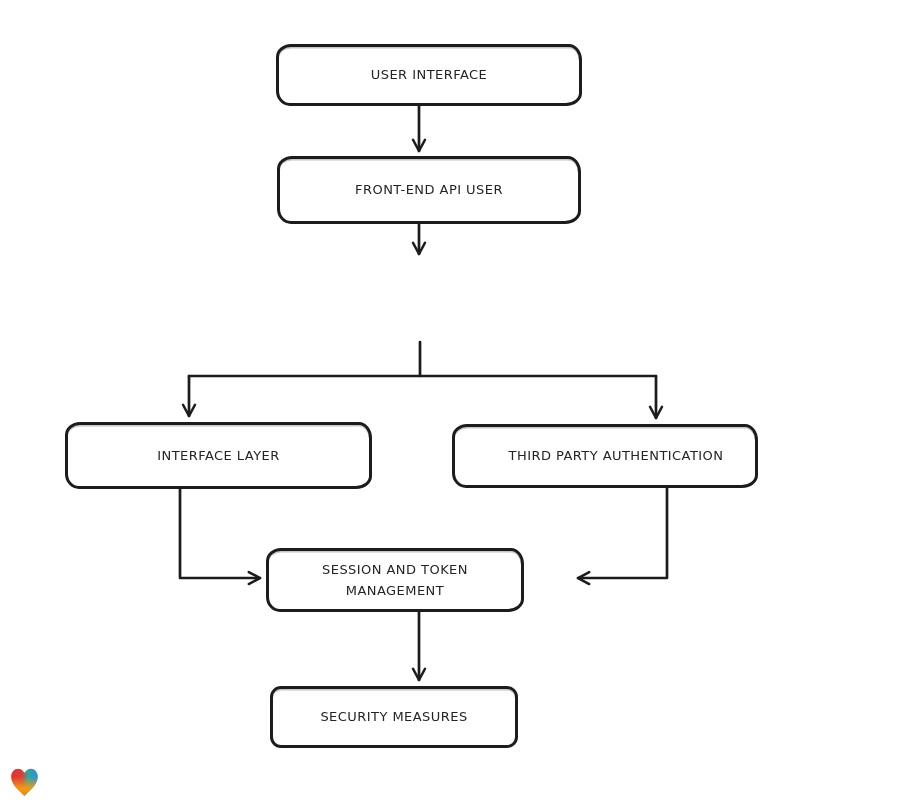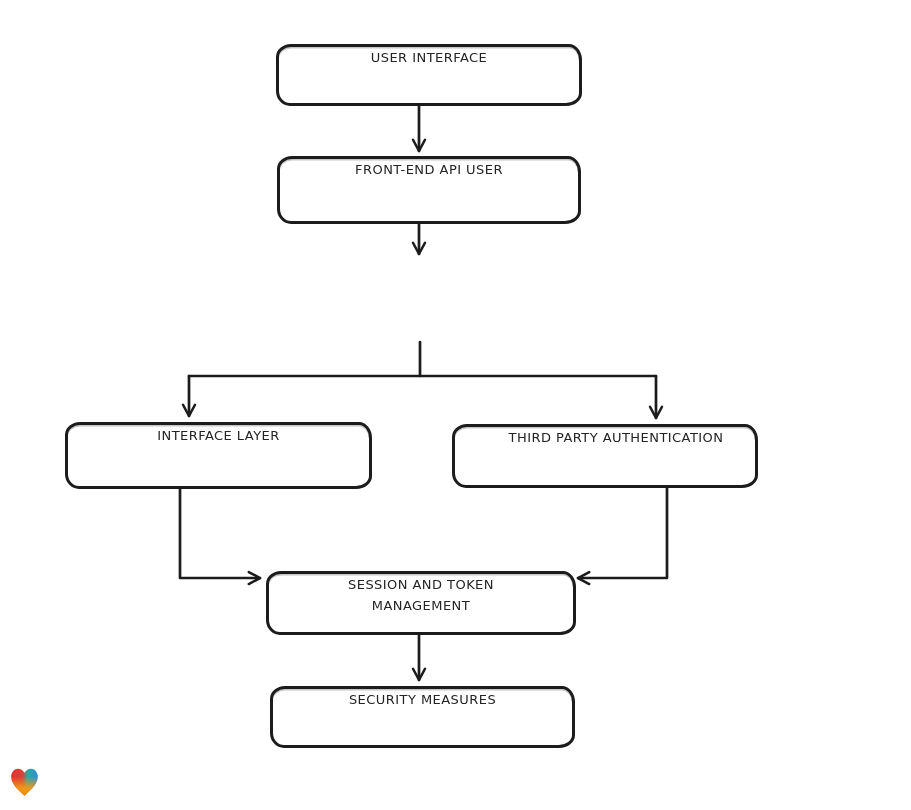--- a/index.html
+++ b/index.html
@@ -19,42 +19,42 @@
     position: absolute;
     left: 0;
     top: 0;
     width: 911px;
     height: 810px;
   }
   .node {
     position: absolute;
     box-sizing: border-box;
     display: flex;
-    align-items: flex-start;
+    align-items: center;
     justify-content: center;
     text-align: center;
     background: #ffffff;
     border: 3px solid #1c1c1c;
     border-radius: 15px 13px 16px 14px / 13px 16px 13px 15px;
     box-shadow: inset 0 1.5px 0 0 rgba(28,28,28,0.25);
     color: #242424;
     font-size: 13px;
     letter-spacing: 0.45px;
     line-height: 1.65;
   }
   .node span {
     display: inline-block;
   }
   #node-ui         { left: 276px; top:  44px; width: 306px; height: 62px; }
   #node-api        { left: 277px; top: 156px; width: 304px; height: 68px; }
   #node-backend    { left: 276px; top: 258px; width: 306px; height: 84px; }
   #node-database   { left:  65px; top: 422px; width: 307px; height: 67px; }
   #node-thirdparty { left: 452px; top: 424px; width: 306px; height: 64px; padding-left: 22px; }
-  #node-session    { left: 266px; top: 571px; width: 310px; height: 64px; }
-  #node-security   { left: 270px; top: 686px; width: 305px; height: 62px; }
+  #node-session    { left: 266px; top: 548px; width: 258px; height: 64px; }
+  #node-security   { left: 270px; top: 686px; width: 248px; height: 62px; border-radius: 11px; }
   #node-backend span { max-width: 230px; }
   #node-session span { max-width: 180px; }
 
   .watermark {
     position: absolute;
     left: 8px;
     top: 764px;
     width: 33px;
     height: 35px;
     display: block;

